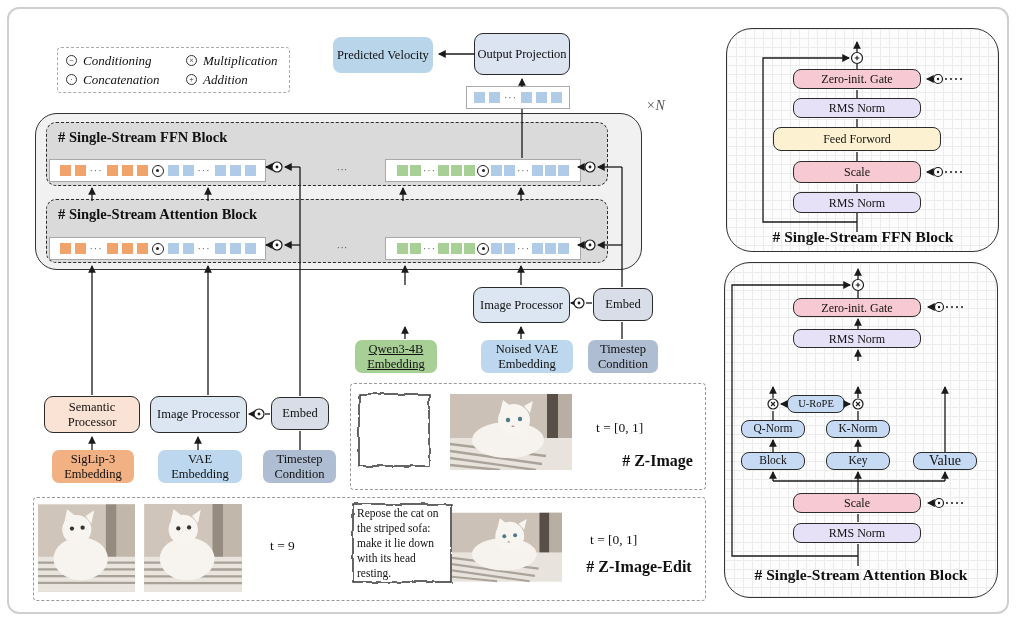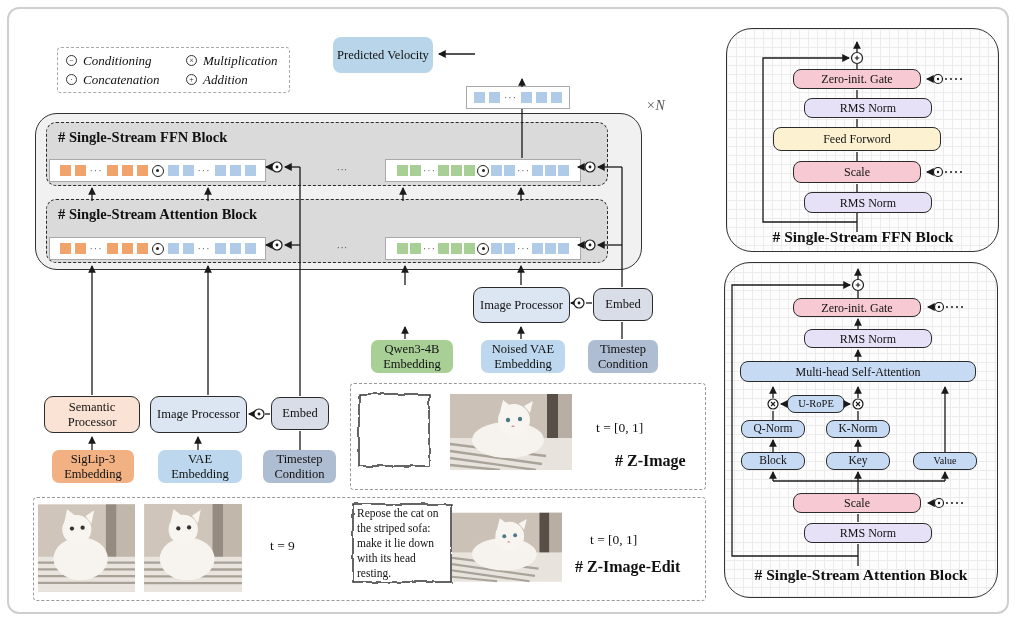--- a/index.html
+++ b/index.html
@@ -23,26 +23,26 @@
   .tight{gap:2px;}
   .tok{width:11px;height:11px;flex:0 0 auto;}
   .tdots{font-size:10px;color:#555;letter-spacing:1px;}
   .opc{width:10px;height:10px;border:1.1px solid #222;border-radius:50%;background:#fff;position:relative;flex:0 0 auto;}
   .opc::after{content:"";position:absolute;left:50%;top:50%;width:3px;height:3px;margin:-1.5px 0 0 -1.5px;border-radius:50%;background:#222;}
   .gapdots{width:22px;text-align:center;font-size:11px;color:#555;}
   
   .panel{border:1.6px solid #333;border-radius:26px;background-color:#fdfdfd;background-image:linear-gradient(#ececec 1px,transparent 1px),linear-gradient(90deg,#ececec 1px,transparent 1px);background-size:9px 9px;}
   .panel-title{font-weight:bold;font-size:15.5px;text-align:center;}
   .pbox{display:flex;align-items:center;justify-content:center;font-size:12px;border:1.2px solid #2b2b2b;border-radius:8px;line-height:1;}
-  .pink{background:#F7C9D2;} .lav{background:#E7E1F8;margin-left:11px;} .cream{background:#FCF2D2;} .pblue{background:#C7DAF4;}
+  .pink{background:#F7C9D2;} .lav{background:#E7E1F8;} .cream{background:#FCF2D2;} .pblue{background:#C7DAF4;}
   
   .dashedbox{border:1.3px dashed #999;border-radius:4px;background:#fff;}
   .ptext{font-size:11px;line-height:1.3;}
   .tlabel{font-size:13.5px;}
-  .ztitle{font-weight:bold;font-size:16px;text-align:left;}
+  .ztitle{font-weight:bold;font-size:16px;text-align:center;}
   .overlay{position:absolute;left:0;top:0;pointer-events:none;}
   svg line,svg polyline,svg path.wire{stroke:#1a1a1a;stroke-width:1.3;fill:none;}
   svg .dashw{stroke:#1a1a1a;stroke-width:1.6;stroke-dasharray:2 3;}
   svg circle.ring{fill:#fff;stroke:#1a1a1a;stroke-width:1.2;}
   svg circle.dotf{fill:#1a1a1a;stroke:none;}
   svg path.glyph{stroke:#1a1a1a;stroke-width:1.1;fill:none;}
 </style>
 </head>
 <body>
 
@@ -63,20 +63,21 @@
         <span class="lg-ic">·</span>
         <span>Concatenation</span>
       </div>
     <div class="lg-item">
         <span class="lg-ic">+</span>
         <span>Addition</span>
       </div>
   </div>
 
   <div class="abs node" style="left:333px;top:37px;width:100px;height:36px;background:#B9D5EA;border-radius:8px;">Predicted Velocity</div>
+  <div class="abs node bordered" style="left:474px;top:33px;width:96px;height:42px;background:#DCE3F1;">Output Projection</div>
   <div class="abs strip" style="left:466px;top:86px;width:104px;">
       <span class="tok" style="background: rgb(175, 203, 232);"></span>
       <span class="tok" style="background: rgb(175, 203, 232);"></span>
       <span class="tdots">···</span>
       <span class="tok" style="background: rgb(175, 203, 232);"></span>
       <span class="tok" style="background: rgb(175, 203, 232);"></span>
       <span class="tok" style="background: rgb(175, 203, 232);"></span>
     </div>
 
   <div class="abs container"></div>
@@ -145,22 +146,22 @@
       <span class="tok" style="background: rgb(175, 203, 232);"></span>
       <span class="tok" style="background: rgb(175, 203, 232);"></span>
       <span class="tdots">···</span>
       <span class="tok" style="background: rgb(175, 203, 232);"></span>
       <span class="tok" style="background: rgb(175, 203, 232);"></span>
       <span class="tok" style="background: rgb(175, 203, 232);"></span>
     </div>
 
   <div class="abs node bordered" style="left:473px;top:287px;width:97px;height:36px;background:#DCE5F2;">Image Processor</div>
   <div class="abs node bordered" style="left:593px;top:288px;width:60px;height:33px;background:#D8DDE7;">Embed</div>
-  <div class="abs node soft" style="left:371px;top:340px;width:82px;height:33px;background:#A8CF96;">Qwen3-4B Embedding</div>
-  <div class="abs node soft" style="left:481px;top:340px;width:84px;height:33px;background:#BDD8EE;">Noised VAE Embedding</div>
+  <div class="abs node soft" style="left:355px;top:340px;width:82px;height:33px;background:#A8CF96;text-decoration:underline;">Qwen3-4B Embedding</div>
+  <div class="abs node soft" style="left:481px;top:340px;width:92px;height:33px;background:#BDD8EE;">Noised VAE Embedding</div>
   <div class="abs node soft" style="left:588px;top:340px;width:70px;height:33px;background:#AFBDD2;">Timestep Condition</div>
 
   <div class="abs node bordered" style="left:44px;top:396px;width:96px;height:37px;background:#FAE3D4;">Semantic Processor</div>
   <div class="abs node bordered" style="left:150px;top:396px;width:97px;height:37px;background:#DCE5F2;">Image Processor</div>
   <div class="abs node bordered" style="left:271px;top:397px;width:58px;height:33px;background:#D8DDE7;">Embed</div>
   <div class="abs node soft" style="left:52px;top:450px;width:82px;height:33px;background:#F2B183;">SigLip-3 Embedding</div>
   <div class="abs node soft" style="left:158px;top:450px;width:84px;height:33px;background:#BDD8EE;">VAE Embedding</div>
   <div class="abs node soft" style="left:263px;top:450px;width:73px;height:33px;background:#AFBDD2;">Timestep Condition</div>
 
   <div class="abs dashedbox" style="left:350px;top:383px;width:356px;height:107px;"></div>
@@ -249,27 +250,26 @@
   <div class="abs pbox pink" style="left:793px;top:69px;width:128px;height:20px;">Zero-init. Gate</div>
   <div class="abs pbox lav" style="left:793px;top:98px;width:128px;height:20px;">RMS Norm</div>
   <div class="abs pbox cream" style="left:773px;top:127px;width:168px;height:24px;">Feed Forword</div>
   <div class="abs pbox pink" style="left:793px;top:161px;width:128px;height:22px;">Scale</div>
   <div class="abs pbox lav" style="left:793px;top:192px;width:128px;height:21px;">RMS Norm</div>
   <div class="abs panel-title" style="left:731px;top:228px;width:264px;"># Single-Stream FFN Block</div>
 
   <div class="abs panel" style="left:724px;top:262px;width:274px;height:336px;"></div>
   <div class="abs pbox pink" style="left:793px;top:298px;width:128px;height:19px;">Zero-init. Gate</div>
   <div class="abs pbox lav" style="left:793px;top:329px;width:128px;height:19px;">RMS Norm</div>
-  <div class="abs pbox pblue" style="left:740px;top:361px;width:236px;height:21px;">Multi-head Self-Attention</div>
   <div class="abs pbox pblue" style="left:787px;top:395px;width:58px;height:18px;font-size:10.5px;">U-RoPE</div>
   <div class="abs pbox pblue" style="left:741px;top:420px;width:64px;height:18px;font-size:11.5px;">Q-Norm</div>
   <div class="abs pbox pblue" style="left:826px;top:420px;width:64px;height:18px;font-size:11.5px;">K-Norm</div>
   <div class="abs pbox pblue" style="left:741px;top:452px;width:64px;height:18px;font-size:11.5px;">Block</div>
   <div class="abs pbox pblue" style="left:826px;top:452px;width:64px;height:18px;font-size:11.5px;">Key</div>
-  <div class="abs pbox pblue" style="left:913px;top:452px;width:64px;height:18px;font-size:10px;text-align:right;">Value</div>
+  <div class="abs pbox pblue" style="left:913px;top:452px;width:64px;height:18px;font-size:14px;text-align:right;">Value</div>
   <div class="abs pbox pink" style="left:793px;top:493px;width:128px;height:20px;">Scale</div>
   <div class="abs pbox lav" style="left:793px;top:523px;width:128px;height:20px;">RMS Norm</div>
   <div class="abs panel-title" style="left:728px;top:566px;width:266px;"># Single-Stream Attention Block</div>
 
   <svg class="overlay" width="1017" height="622">
     <defs>
       <marker id="ah" markerWidth="7" markerHeight="7" refX="5.2" refY="3" orient="auto">
         <path d="M0,0 L6,3 L0,6 Z" fill="#1a1a1a"></path>
       </marker>
     </defs>

